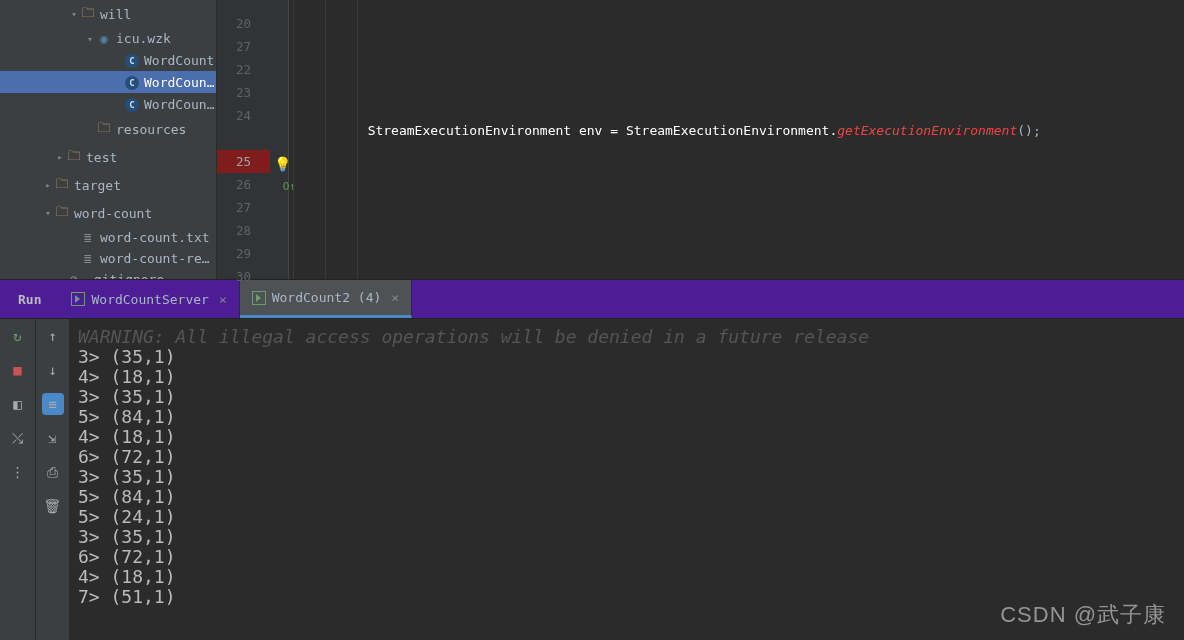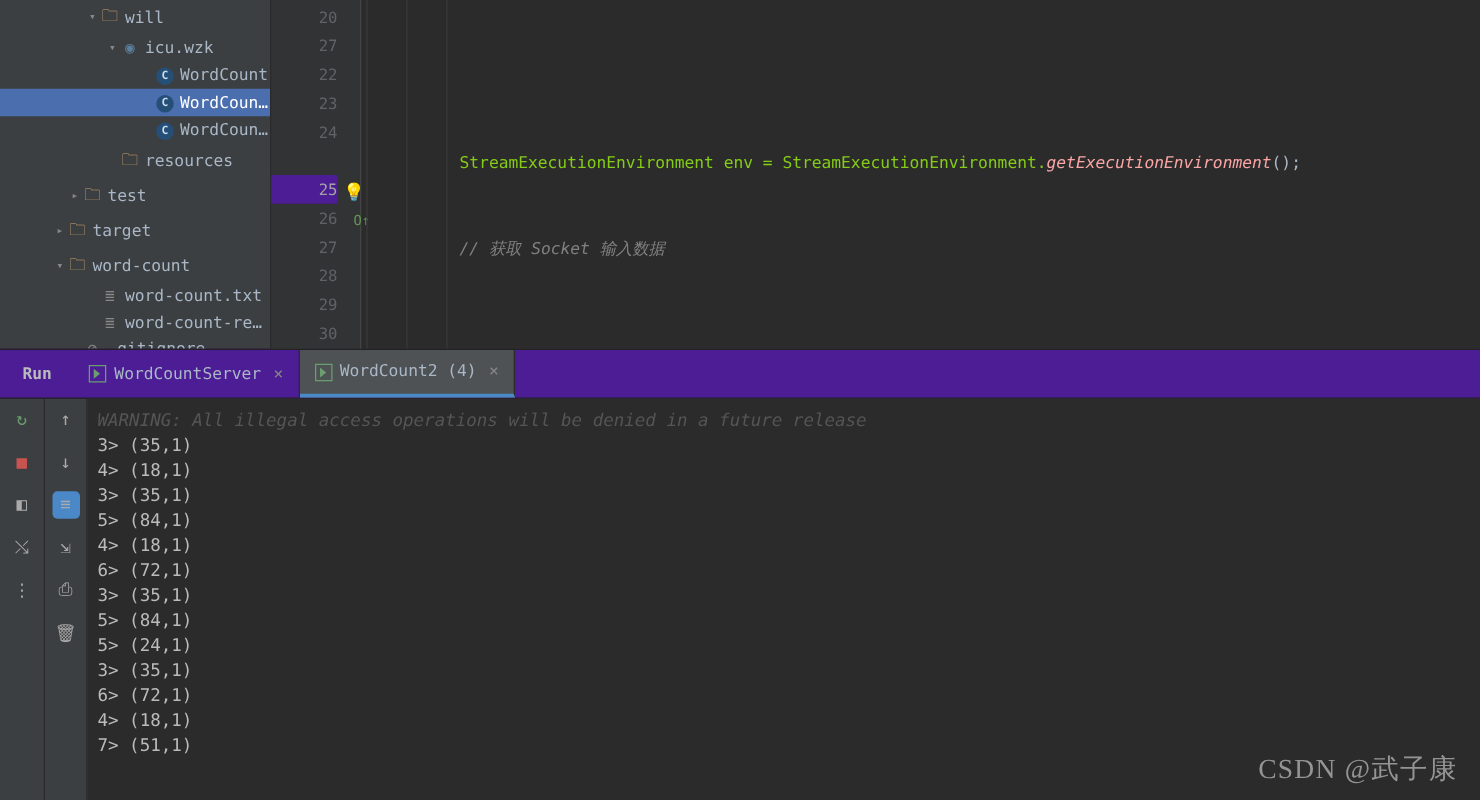--- a/index.html
+++ b/index.html
@@ -43,47 +43,47 @@
 .ignore-icon { color: #888; }
 .editor-area {
   flex: 1;
   display: flex;
   background: #2b2b2b;
   position: relative;
 }
 .gutter {
   width: 72px;
   background: #313335;
-  text-align: right;
+  text-align: center;
   padding-right: 18px;
   color: #606366;
   font-size: 12.5px;
   line-height: 23px;
-  padding-top: 2px;
+  padding-top: 12px;
   border-right: 1px solid #444;
 }
 .gutter-line { height: 23px; position: relative; }
-.gutter-line.hl { background: #4c1d95; color: #a4a3a3; }
+.gutter-line.hl { background: #7f1d1d; color: #a4a3a3; }
 .bulb { position: absolute; right: -22px; top: 3px; color: #f2c55c; font-size: 14px; }
 .gutter-line .gutter-badge { position: absolute; right: -26px; top: 2px; font-size: 11px; color: #629755; }
 .code {
   flex: 1;
   font-size: 13px;
   line-height: 23px;
   padding-top: 4px;
   padding-left: 16px;
   white-space: pre;
   overflow: hidden;
   position: relative;
 }
 .code-line { height: 23px; }
 .str { color: #6a8759; }
-.type { color: #84cc16; }
+.type { color: #ffffff; }
 .comment { color: #808080; font-style: italic; }
-.static-m { color: #fca5a5; font-style: italic; }
+.static-m { color: #ef4444; font-style: italic; }
 .param-hint { background: #3b3b3b; color: #787878; padding: 0 4px; border-radius: 3px; font-size: 11px; font-style: normal; }
 .vstripe { position:absolute; top:0; bottom:0; width:1px; background:#3a3a3a; }
 .run-tabs {
   display: flex;
   align-items: center;
   background: #4c1d95;
   height: 40px;
   border-top: 1px solid #222;
   border-bottom: 1px solid #222;
   font-size: 13px;
@@ -128,35 +128,35 @@
   gap: 12px;
   border-right: 1px solid #2b2b2b;
 }
 .tool-btn { width: 22px; height: 22px; display: flex; align-items: center; justify-content: center; cursor: pointer; color: #aaa; font-size: 14px; }
 .tool-btn.rerun { color: #6a9e6e; }
 .tool-btn.stop { color: #c75450; }
 .tool-btn.wrap-active { background: #4a88c7; border-radius: 4px; }
 .console-output {
   flex: 1;
   padding: 8px 8px;
-  font-size: 14px;
+  font-size: 18px;
   line-height: 20px;
   white-space: pre;
   overflow: hidden;
   color: #bbb;
 }
 .console-faded { color: #555; font-style: italic; }
 .watermark {
   position: fixed;
   right: 18px;
   bottom: 10px;
   font-size: 22px;
   color: #b8b8b8;
   opacity: 0.75;
-  font-family: Liberation Serif, serif;
+  font-family: Liberation Sans, sans-serif;
   letter-spacing: 1px;
 }
 </style>
 </head>
 <body>
 
 <div class="top-area">
   <div class="sidebar" id="tree">
       <div class="tree-item" style="padding-left: 68px;">
         <span class="chevron">▾</span>
@@ -232,21 +232,20 @@
         <div class="gutter-line">27</div>
         <div class="gutter-line">28</div>
         <div class="gutter-line">29</div>
         <div class="gutter-line">30</div>
       </div>
     <div class="code">
       <div class="vstripe" style="left:4px"></div>
       <div class="vstripe" style="left:36px"></div>
       <div class="vstripe" style="left:68px"></div>
       <div class="code-line"><span>        <span class="type">StreamExecutionEnvironment env = StreamExecutionEnvironment.</span><span class="static-m">getExecutionEnvironment</span><span>();</span></span></div>
-      <div class="code-line"><span>        <span class="comment">// 获取 Socket 输入数据</span></span></div>
       
       
       
       
       
       
       
       
       
     </div>

